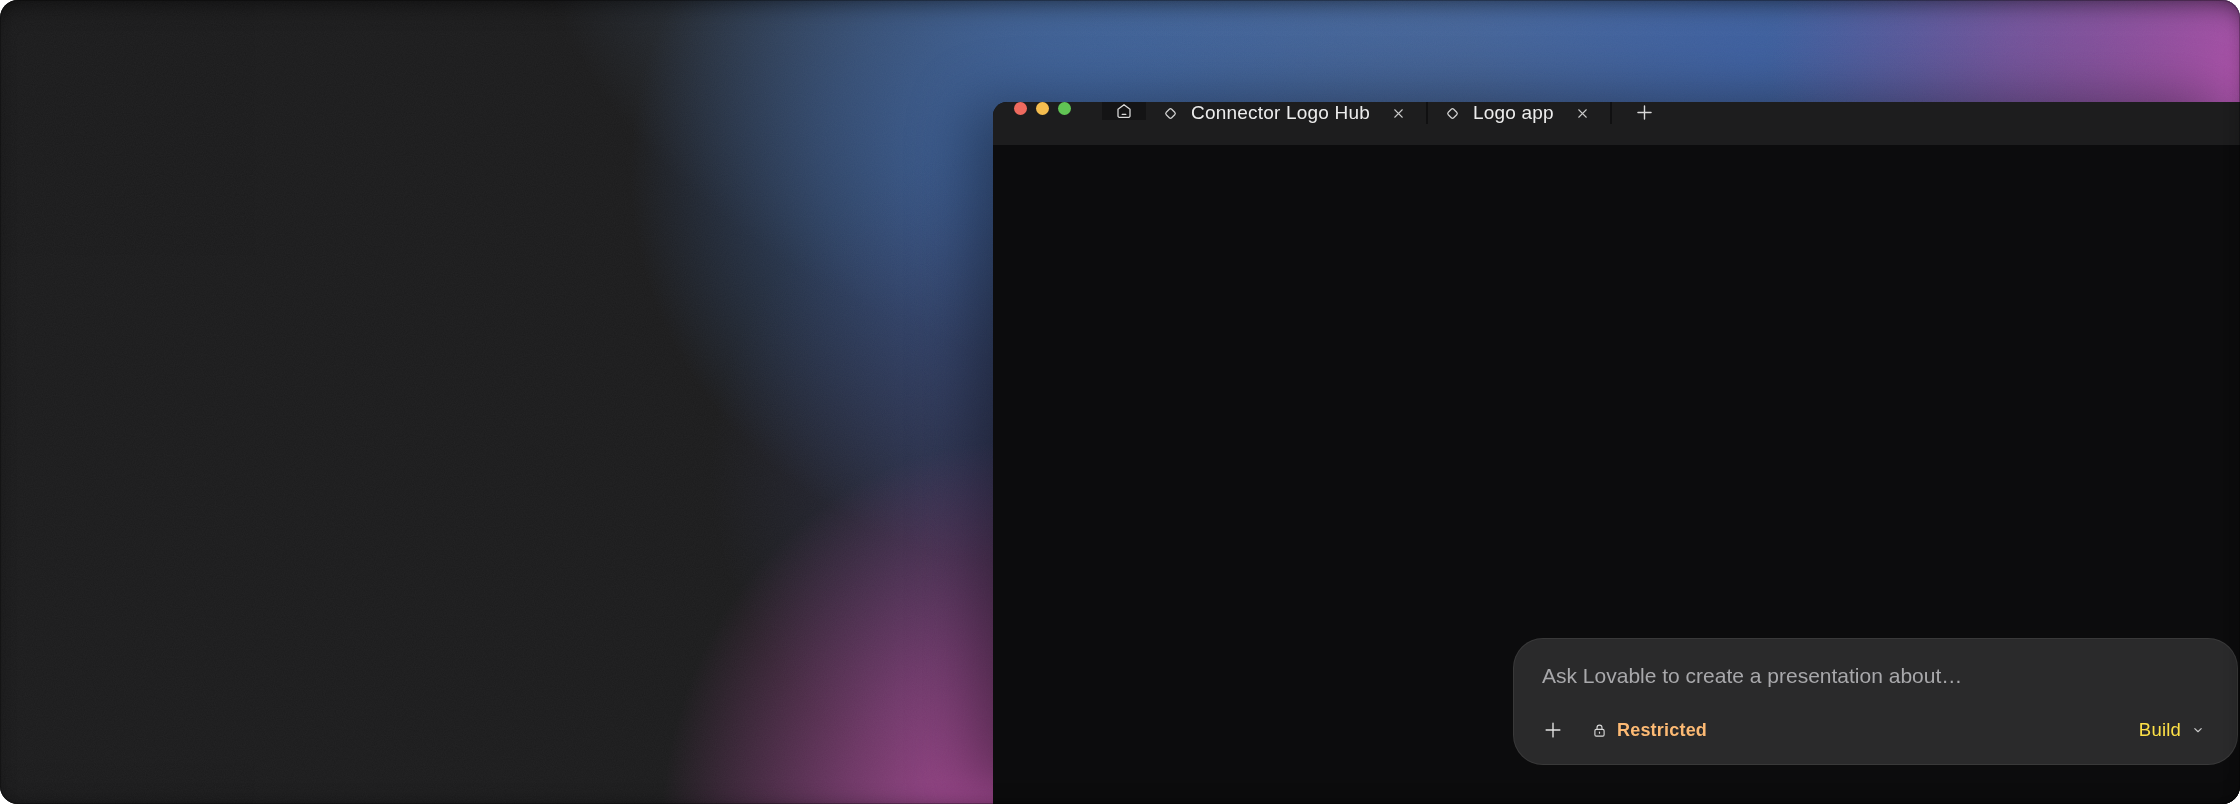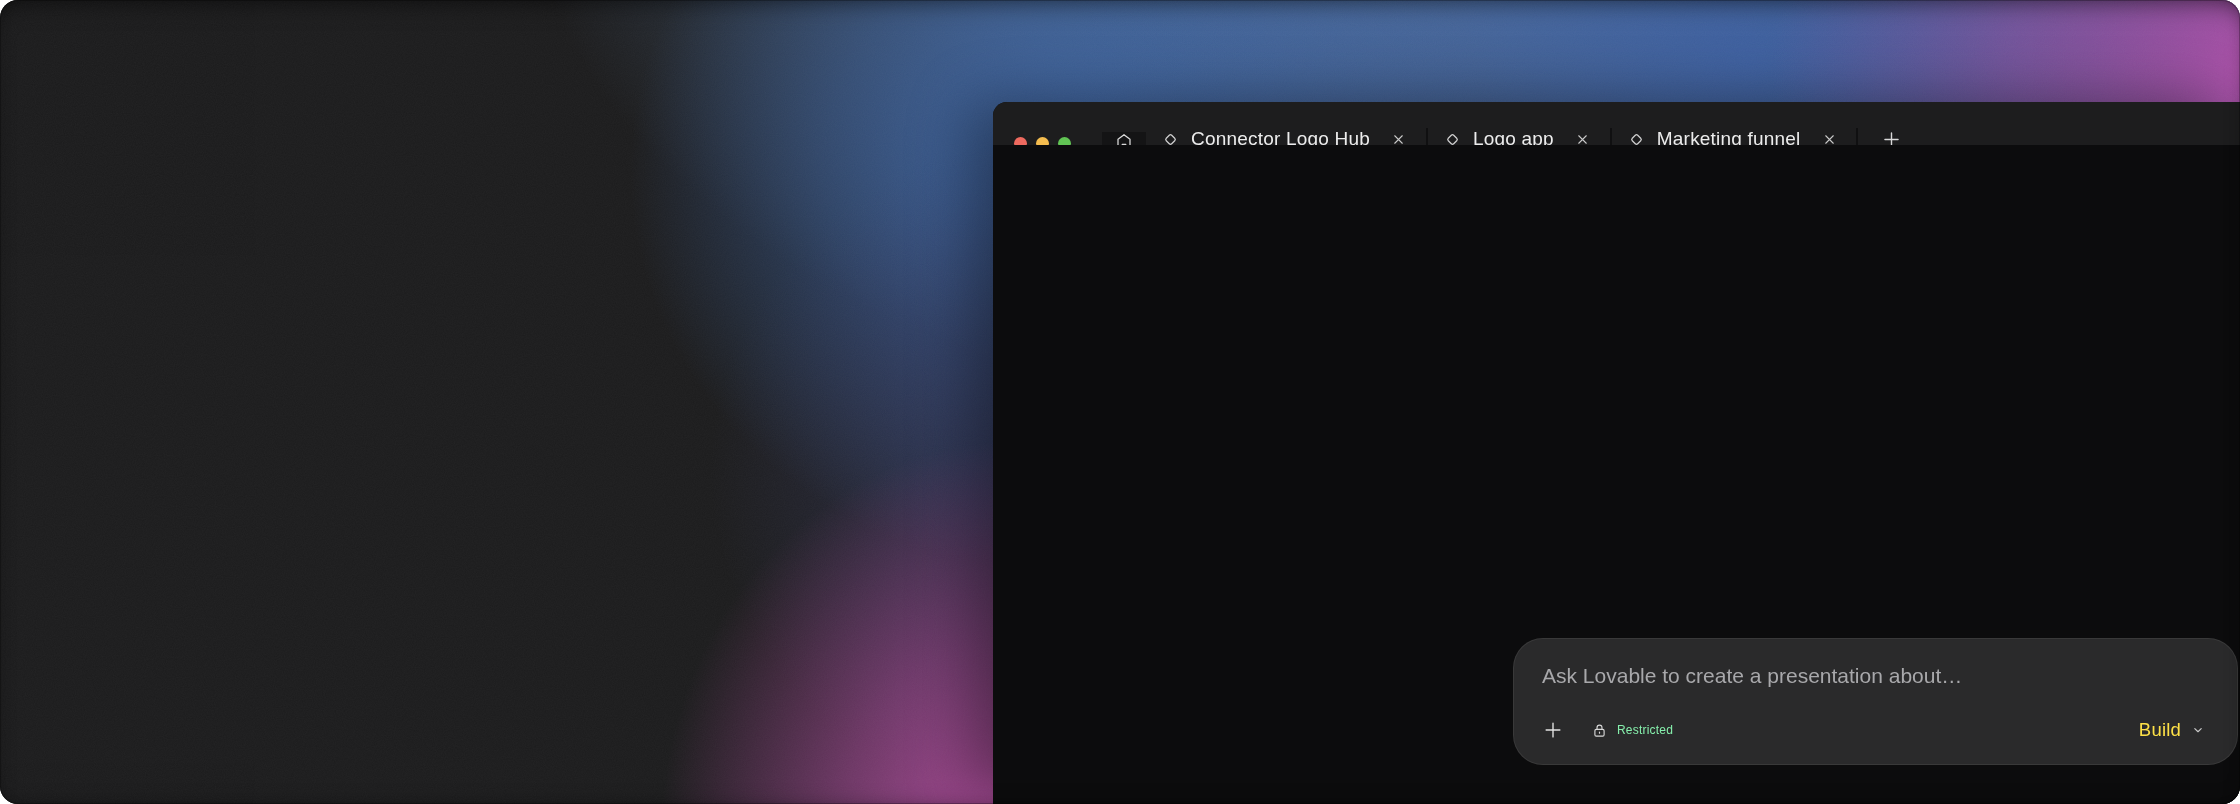--- a/index.html
+++ b/index.html
@@ -25,21 +25,21 @@
   
   .window{
     position:absolute;left:993px;top:102px;right:0;bottom:0;z-index:2;
     background:#0c0c0d;
     border-top-left-radius:14px;
     overflow:hidden;
     box-shadow:-24px 0 60px rgba(0,0,0,0.38);
   }
   .tabbar{
     height:48px;background:#1d1d1e;
-    display:flex;align-items:flex-end;
+    display:flex;align-items:flex-start;
   }
   .lights{display:flex;align-items:center;gap:9px;padding-left:21px;}
   .light{width:13px;height:13px;border-radius:50%;display:inline-block;cursor:default;}
   .light.red{background:#ee6a5f;}
   .light.yellow{background:#f5bd4f;}
   .light.green{background:#61c454;}
 
   .home-tab{
     width:44px;margin-left:31px;flex:0 0 auto;
     background:#141415;
@@ -81,21 +81,21 @@
     font-family:"Liberation Sans", sans-serif;
     font-size:21px;color:#e5e5e5;padding:0;
   }
   .prompt-input::placeholder{color:#a8a8ab;opacity:1;}
   .prompt-actions{
     position:absolute;left:28px;right:32px;bottom:20px;height:28px;
     display:flex;align-items:center;
   }
   .icon-btn{border:none;background:transparent;padding:0;display:flex;align-items:center;cursor:pointer;}
   .privacy-btn{margin-left:27px;gap:9px;}
-  .privacy-label{font-size:12px;color:#86efac;letter-spacing:.2px;}
+  .privacy-label{font-size:18px;color:#fdba74;letter-spacing:.2px;font-weight:bold;}
   .actions-spacer{flex:1;}
   .mode-btn{gap:10px;}
   .mode-label{font-size:18.5px;color:#fde047;letter-spacing:.2px;}
 
   svg{display:block;}
 </style>
 </head>
 <body>
 
 <div class="frame">
@@ -190,35 +190,20 @@
         <span class="tab-label">Logo app</span>
         <button class="close-btn">
           <span>
             <svg width="15" height="15" viewBox="0 0 24 24" fill="none" stroke="#c9c9c9" stroke-width="1.7" stroke-linecap="round">
               <path d="M6 6 L18 18 M18 6 L6 18"></path>
             </svg>
           </span>
         </button>
       </div>
 
-      <div class="tab">
-        <span>
-          <svg width="17" height="17" viewBox="0 0 24 24" fill="none" stroke="#cfcfcf" stroke-width="1.8">
-            <rect x="6.6" y="6.6" width="10.8" height="10.8" rx="2.4" transform="rotate(45 12 12)"></rect>
-          </svg>
-        </span>
-        <span class="tab-label">Marketing funnel</span>
-        <button class="close-btn">
-          <span>
-            <svg width="15" height="15" viewBox="0 0 24 24" fill="none" stroke="#c9c9c9" stroke-width="1.7" stroke-linecap="round">
-              <path d="M6 6 L18 18 M18 6 L6 18"></path>
-            </svg>
-          </span>
-        </button>
-      </div>
 
       <button class="newtab">
         <span>
           <svg width="21" height="21" viewBox="0 0 24 24" fill="none" stroke="#d9d9d9" stroke-width="1.6" stroke-linecap="round">
             <path d="M12 4.5 V19.5 M4.5 12 H19.5"></path>
           </svg>
         </span>
       </button>
     </div>
 

